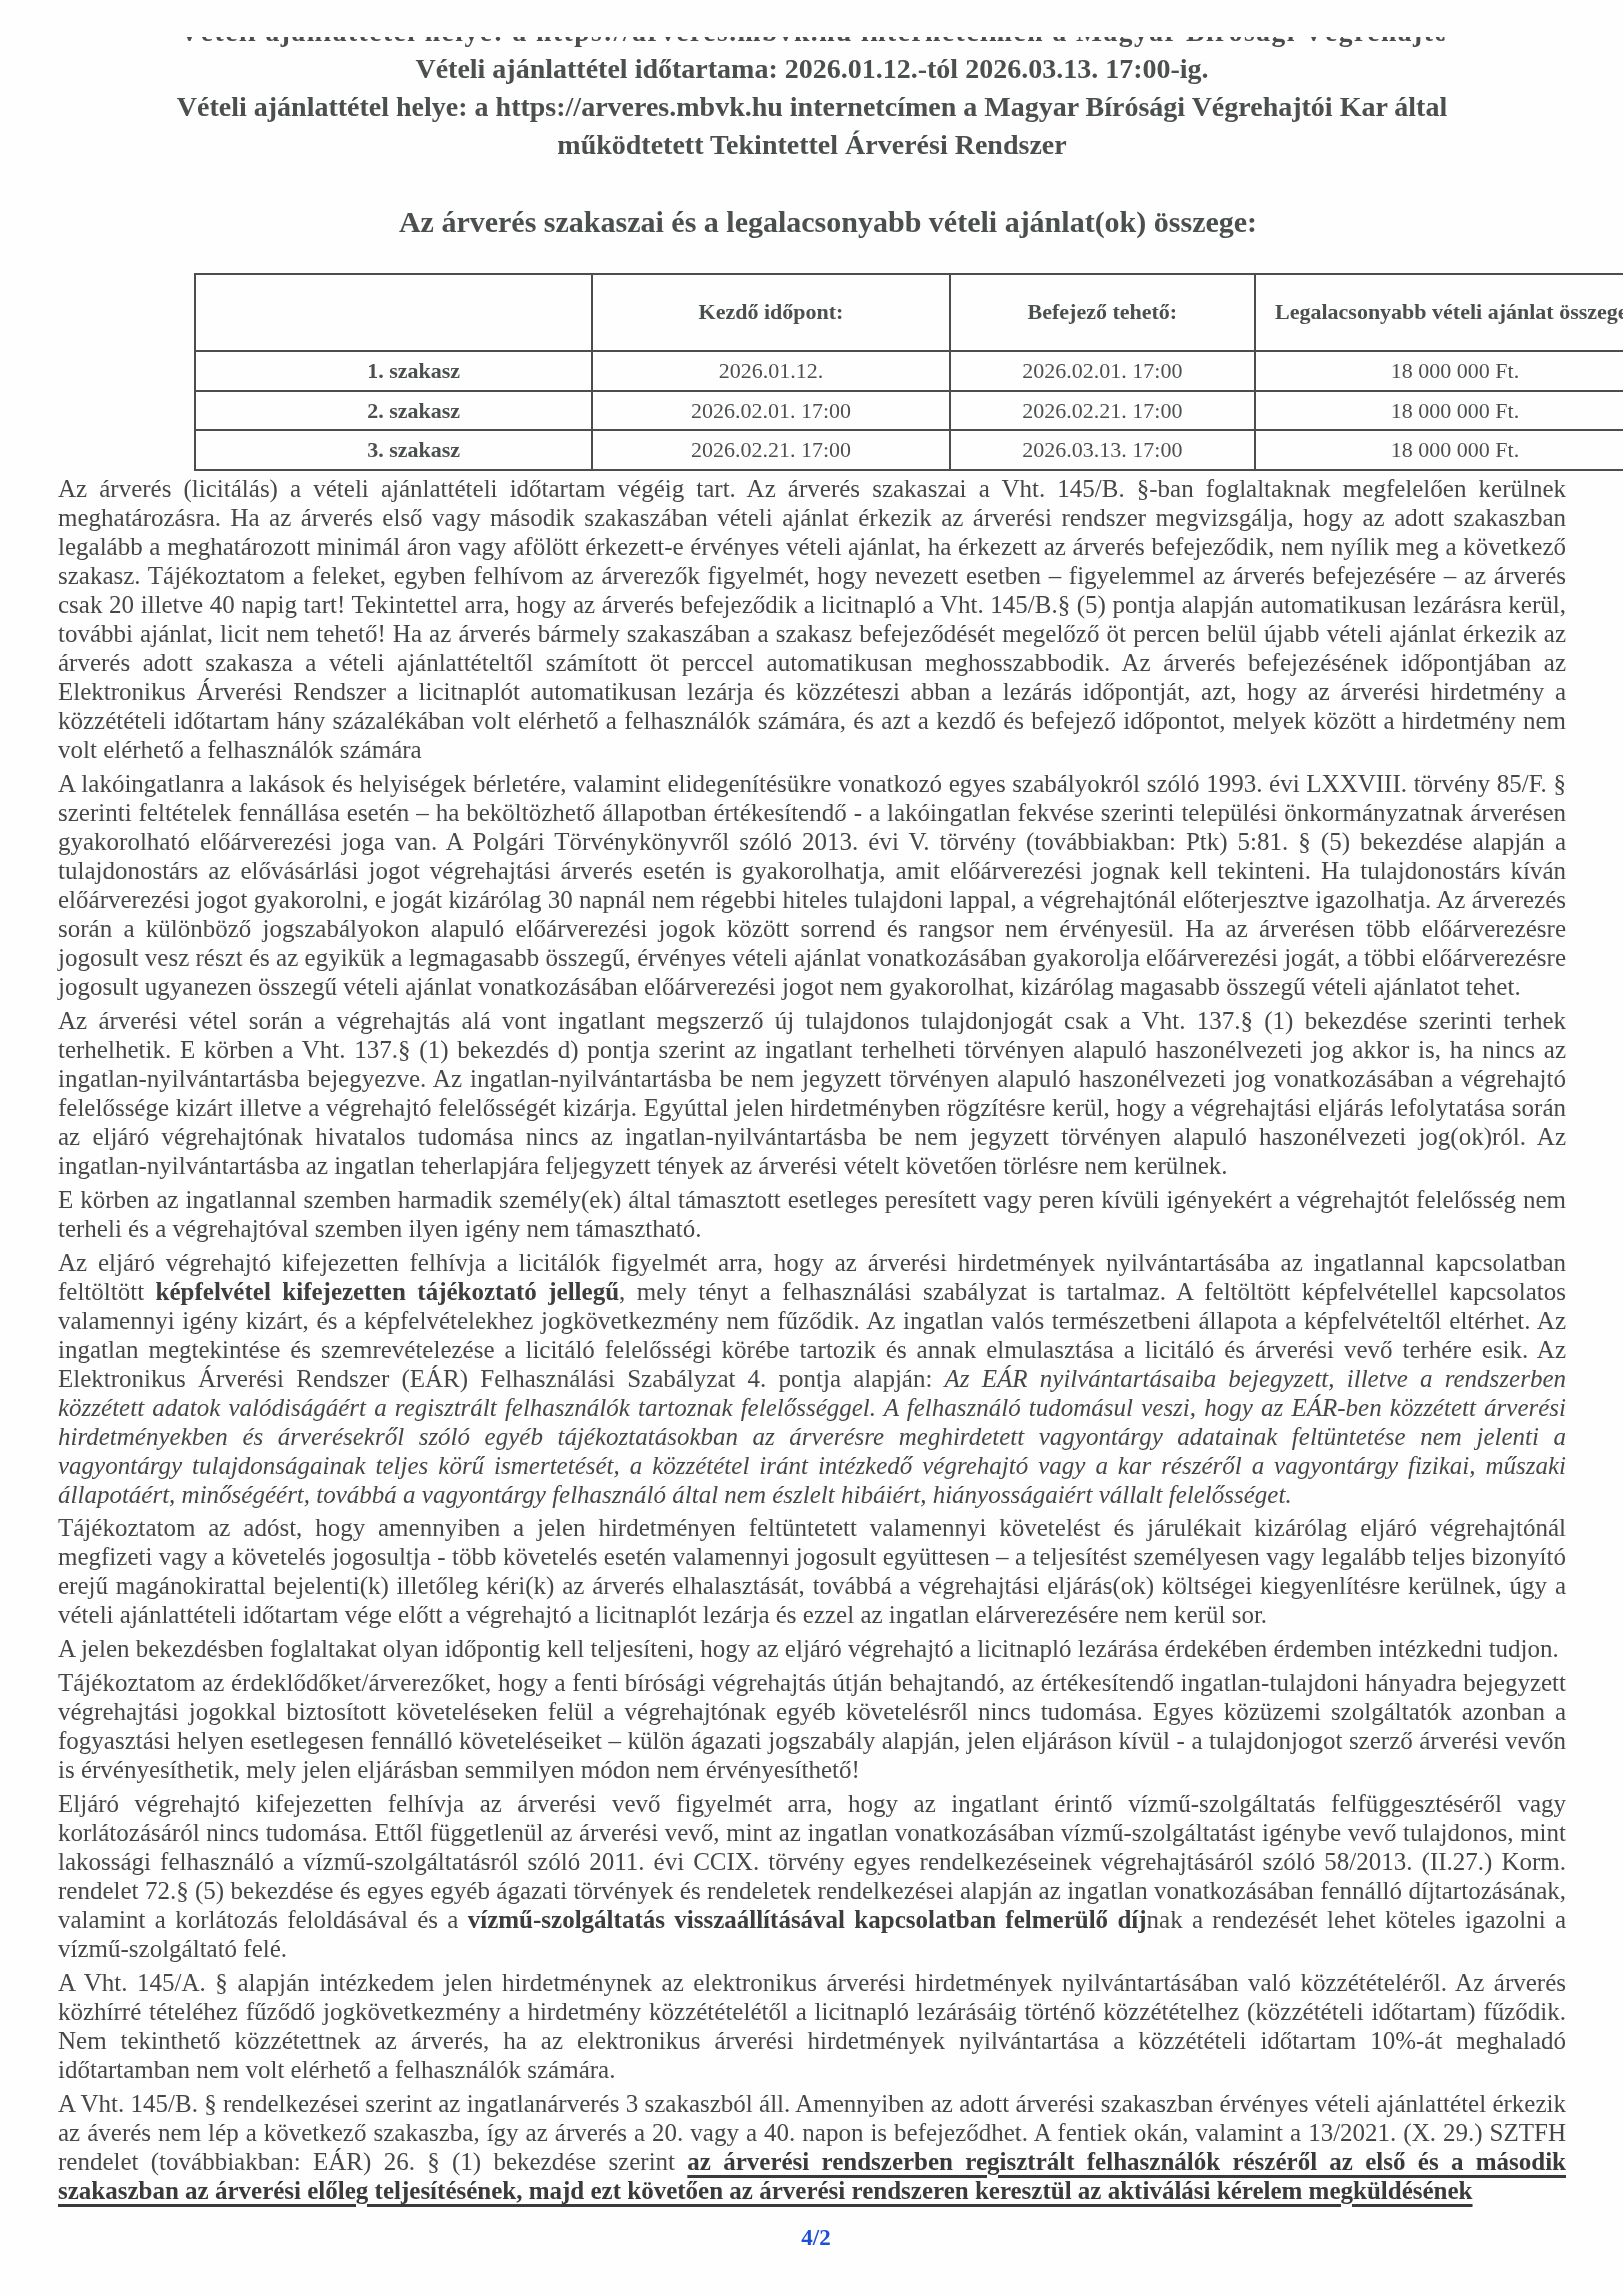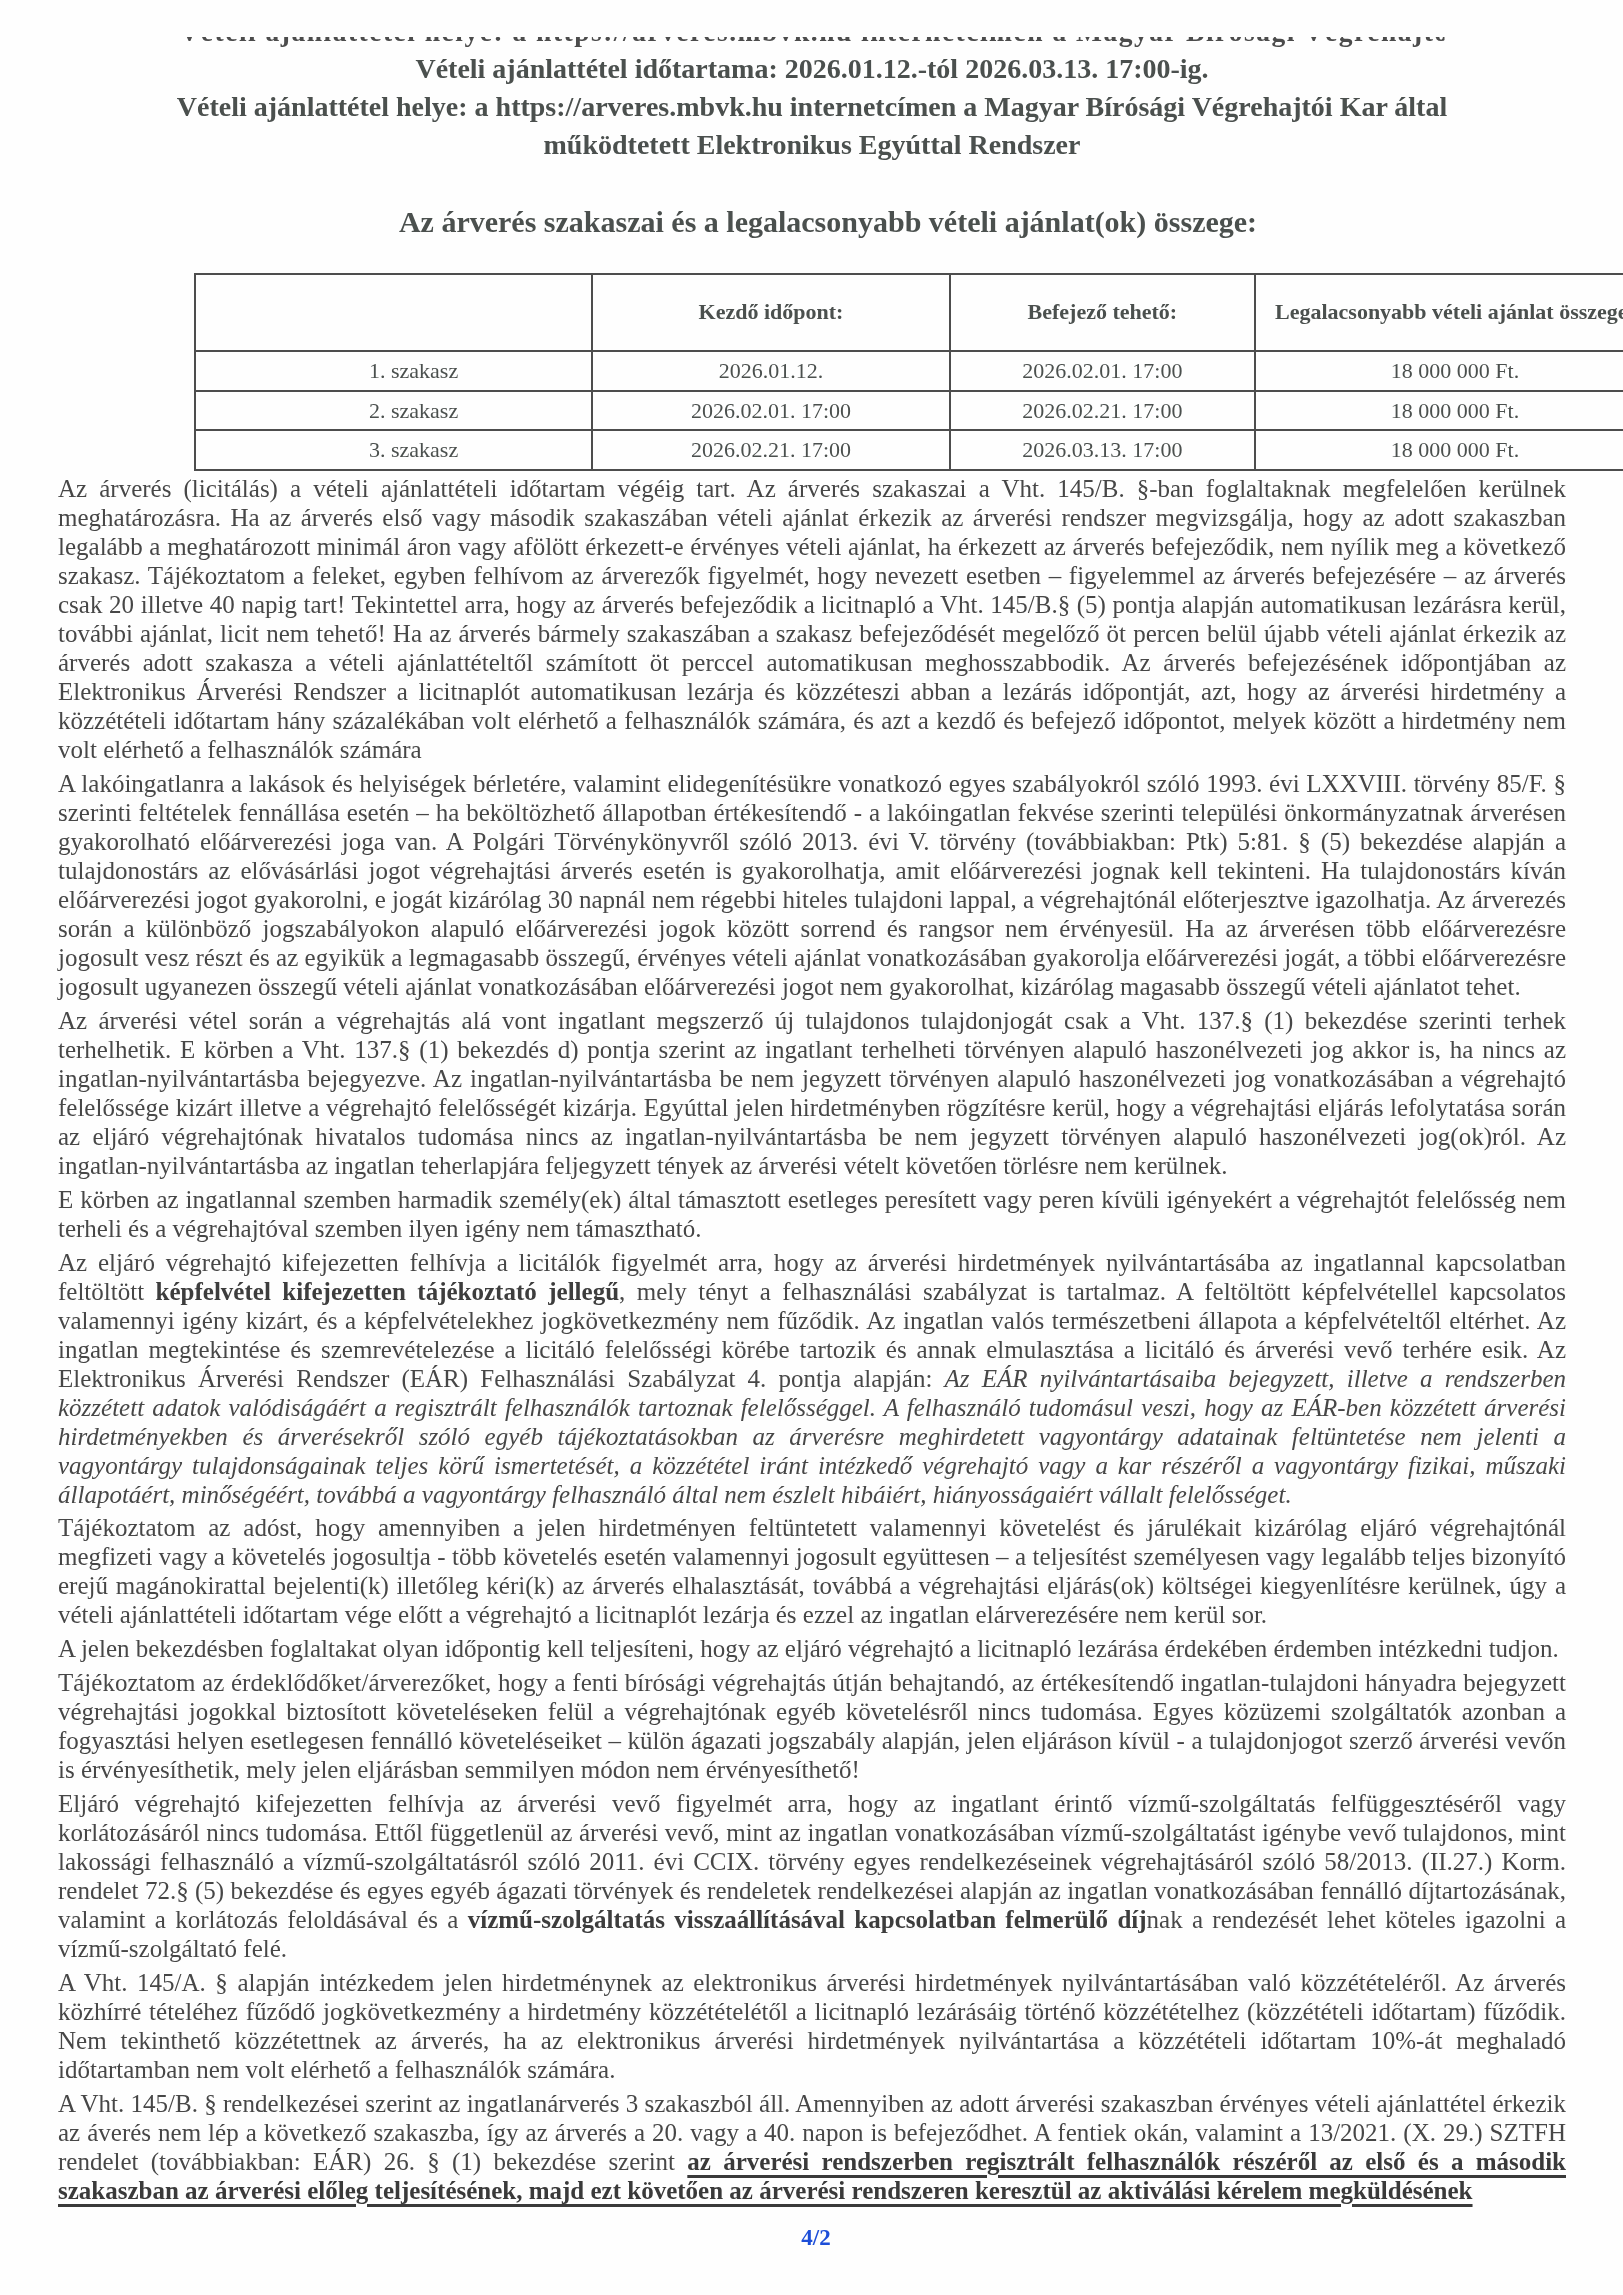--- a/index.html
+++ b/index.html
@@ -71,21 +71,21 @@
   }
   .auction-table thead th {
     font-weight: bold;
     height: 69px;
     line-height: 30px;
   }
   .auction-table tbody td, .auction-table tbody th {
     height: 32px;
     line-height: 25.5px;
   }
-  .auction-table .row-label { font-weight: normal; padding-left: 45px; }
+  .auction-table .row-label { font-weight: bold; padding-left: 45px; }
   .auction-table col.c1 { width: 27.2%; }
   .auction-table col.c2 { width: 24.5%; }
   .auction-table col.c3 { width: 20.9%; }
   .auction-table col.c4 { width: 27.4%; }
 
   .bodytext {
     position: absolute;
     top: 474px; left: 58px;
     width: 1508px;
     text-align: justify;
@@ -120,21 +120,21 @@
 
 <div class="page">
 
   <div class="top-artifact" aria-hidden="true">
     <div class="artifact-inner">Vételi ajánlattétel helye: a https://arveres.mbvk.hu internetcímen a Magyar Bírósági Végrehajtói Kar által</div>
   </div>
 
   <div class="doc-header">
     <div>Vételi ajánlattétel időtartama: 2026.01.12.-tól 2026.03.13. 17:00-ig.</div>
     <div>Vételi ajánlattétel helye: a https://arveres.mbvk.hu internetcímen a Magyar Bírósági Végrehajtói Kar által</div>
-    <div>működtetett Elektronikus Egyúttal Rendszer</div>
+    <div>működtetett Tekintettel Árverési Rendszer</div>
   </div>
 
   <div class="section-title">Az árverés szakaszai és a legalacsonyabb vételi ajánlat(ok) összege:</div>
 
   <table class="auction-table">
     <colgroup>
       <col class="c1">
         <col class="c2">
         <col class="c3">
         <col class="c4">

